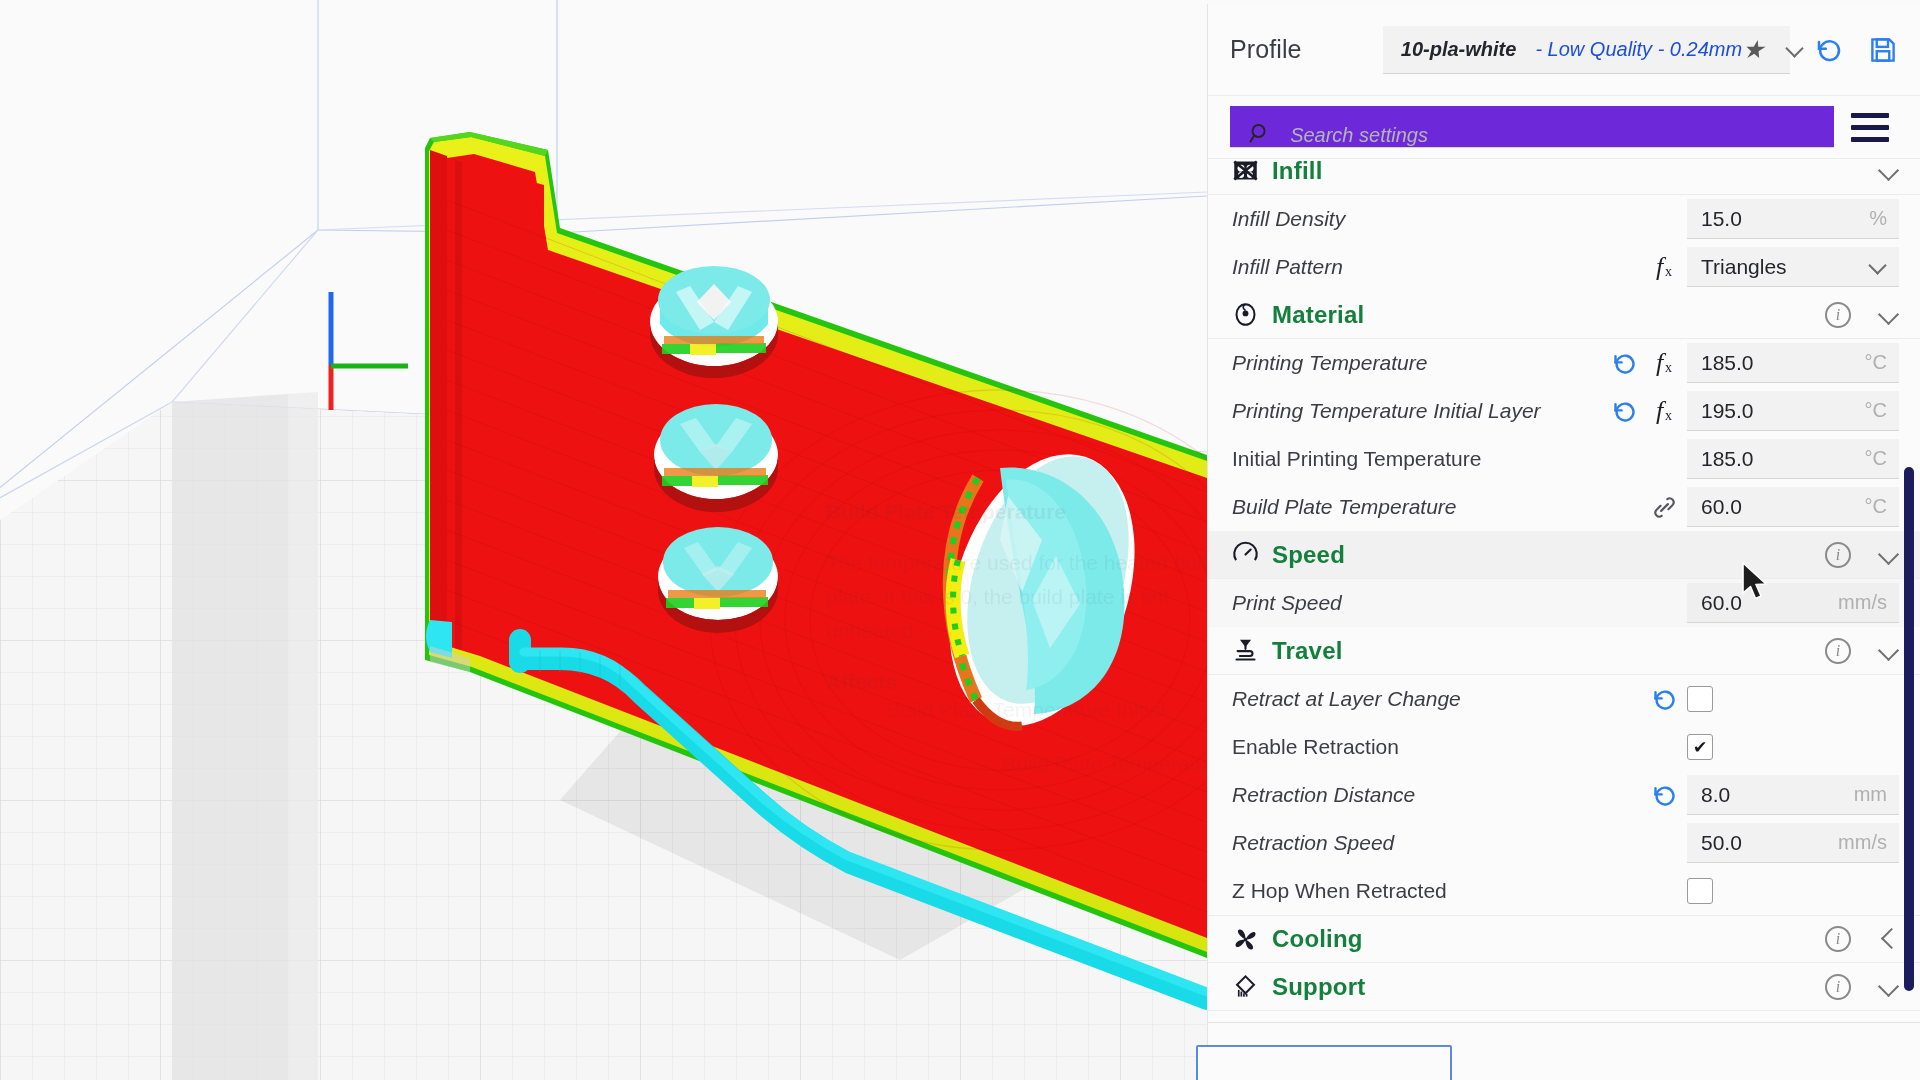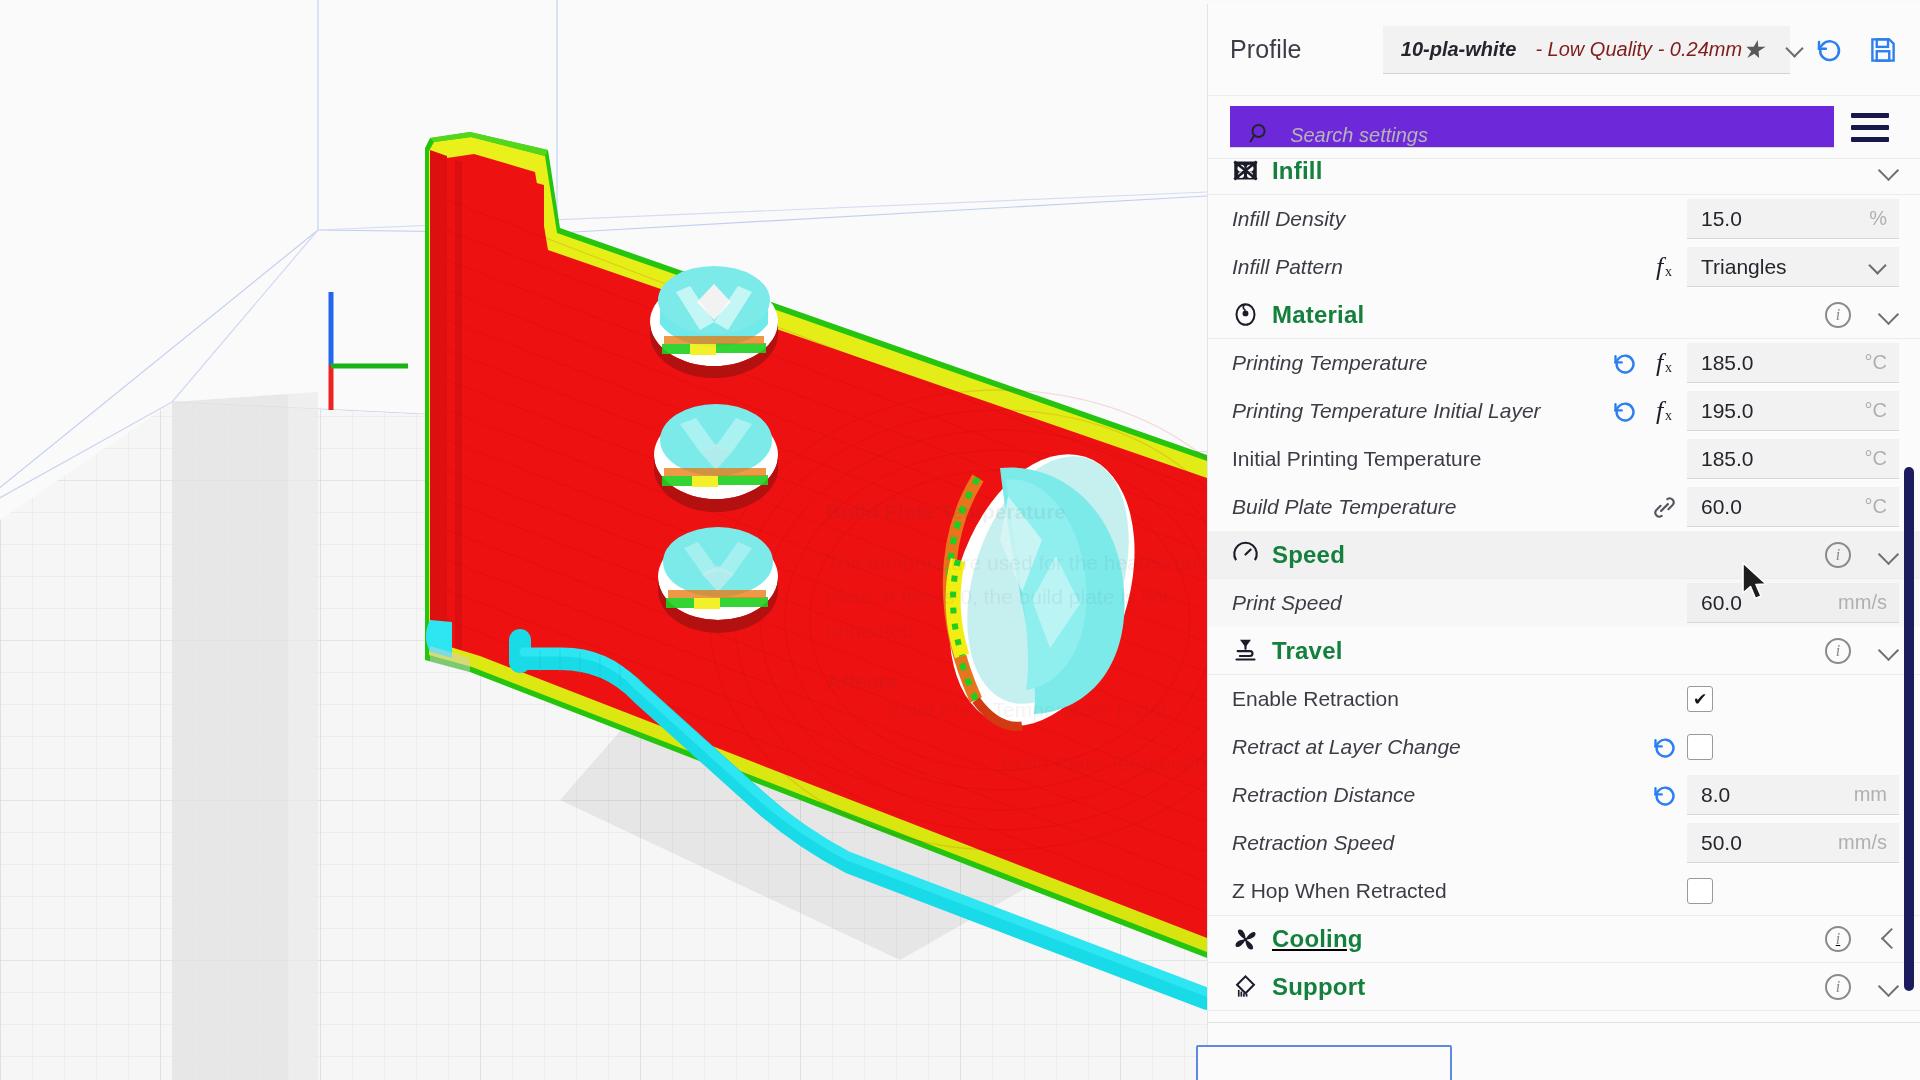--- a/index.html
+++ b/index.html
@@ -56,21 +56,21 @@
   #profile-select {
     flex: 1 1 auto; height: 48px;
     background: #f2f2f2;
     border-bottom: 1px solid #d3d3d3;
     display: flex; align-items: center;
     padding: 0 14px 0 18px;
     min-width: 0;
     font-style: italic;
   }
   #profile-name { font-size: 20px; color: #25252d; font-weight: 600; white-space: nowrap; }
-  #profile-qual { font-size: 20px; color: #7f1d1d; margin-left: 19px; white-space: nowrap; }
+  #profile-qual { font-size: 20px; color: #1d4ed8; margin-left: 19px; white-space: nowrap; }
   #profile-spacer { flex: 1 1 auto; }
   .star-icon { color: #5a5a5a; font-size: 25px; line-height: 1; margin-right: 22px; }
   .chev { width: 17px; height: 17px; position: relative; }
   .chev::before {
     content: ""; position: absolute; left: 1px; top: 1px;
     width: 11px; height: 11px;
     border-right: 2.2px solid #6d6d6d; border-bottom: 2.2px solid #6d6d6d;
     transform: rotate(45deg);
   }
   .hdr-btn { margin-left: 24px; display: flex; align-items: center; }
@@ -561,42 +561,42 @@
               <path d="M4 20 h16"></path>
             </svg>
           </span>
           <span class="cat-label">Travel</span>
           <span class="cat-spacer"></span>
           <span class="info-icon">i</span>
           <span class="cat-chev"></span>
         </div>
 
         <div class="srow">
-          <span class="srow-label">Enable Retraction</span>
-          <span class="srow-spacer"></span>
-          <span class="cbwrap">
-            <span class="cb">✔</span>
-          </span>
-        </div>
-
-        <div class="srow">
           <span class="srow-label ital">Retract at Layer Change</span>
           <span class="srow-spacer"></span>
           <span class="icon-btn">
             <svg width="27" height="27" viewBox="0 0 24 24" fill="none" stroke="#2b7fef" stroke-width="2.1" stroke-linecap="round">
               <path d="M4 5.5 L4 11 L9.5 11"></path>
                 <path d="M5 12 A7.5 7.5 0 1 0 7.2 7.2 L4 11"></path>
             </svg>
           </span>
           <span class="cbwrap">
             <span class="cb"></span>
           </span>
         </div>
 
         <div class="srow">
+          <span class="srow-label">Enable Retraction</span>
+          <span class="srow-spacer"></span>
+          <span class="cbwrap">
+            <span class="cb">✔</span>
+          </span>
+        </div>
+
+        <div class="srow">
           <span class="srow-label ital">Retraction Distance</span>
           <span class="srow-spacer"></span>
           <span class="icon-btn">
             <svg width="27" height="27" viewBox="0 0 24 24" fill="none" stroke="#2b7fef" stroke-width="2.1" stroke-linecap="round">
               <path d="M4 5.5 L4 11 L9.5 11"></path>
                 <path d="M5 12 A7.5 7.5 0 1 0 7.2 7.2 L4 11"></path>
             </svg>
           </span>
           <span class="field">
             <span class="fval">8.0</span>
@@ -616,21 +616,21 @@
         </div>
 
         <div class="srow">
           <span class="srow-label">Z Hop When Retracted</span>
           <span class="srow-spacer"></span>
           <span class="cbwrap">
             <span class="cb"></span>
           </span>
         </div>
 
-        <div class="cat" style="border-top:1px solid #ececec;text-decoration:underline;">
+        <div class="cat" style="border-top:1px solid #ececec;">
           <span class="cat-icon">
             <svg width="27" height="27" viewBox="0 0 24 24" fill="#1b1b2a">
               <path d="M12 11.2 C12 7 9.5 2.5 6.5 3.2 C3.8 3.9 5.5 8.4 11 11.6 Z"></path>
               <path d="M12.8 12 C17 12 21.5 9.5 20.8 6.5 C20.1 3.8 15.6 5.5 12.4 11 Z"></path>
               <path d="M12 12.8 C12 17 14.5 21.5 17.5 20.8 C20.2 20.1 18.5 15.6 13 12.4 Z"></path>
               <path d="M11.2 12 C7 12 2.5 14.5 3.2 17.5 C3.9 20.2 8.4 18.5 11.6 13 Z"></path>
               <circle cx="12" cy="12" r="1.5"></circle>
             </svg>
           </span>
           <span class="cat-label">Cooling</span>

